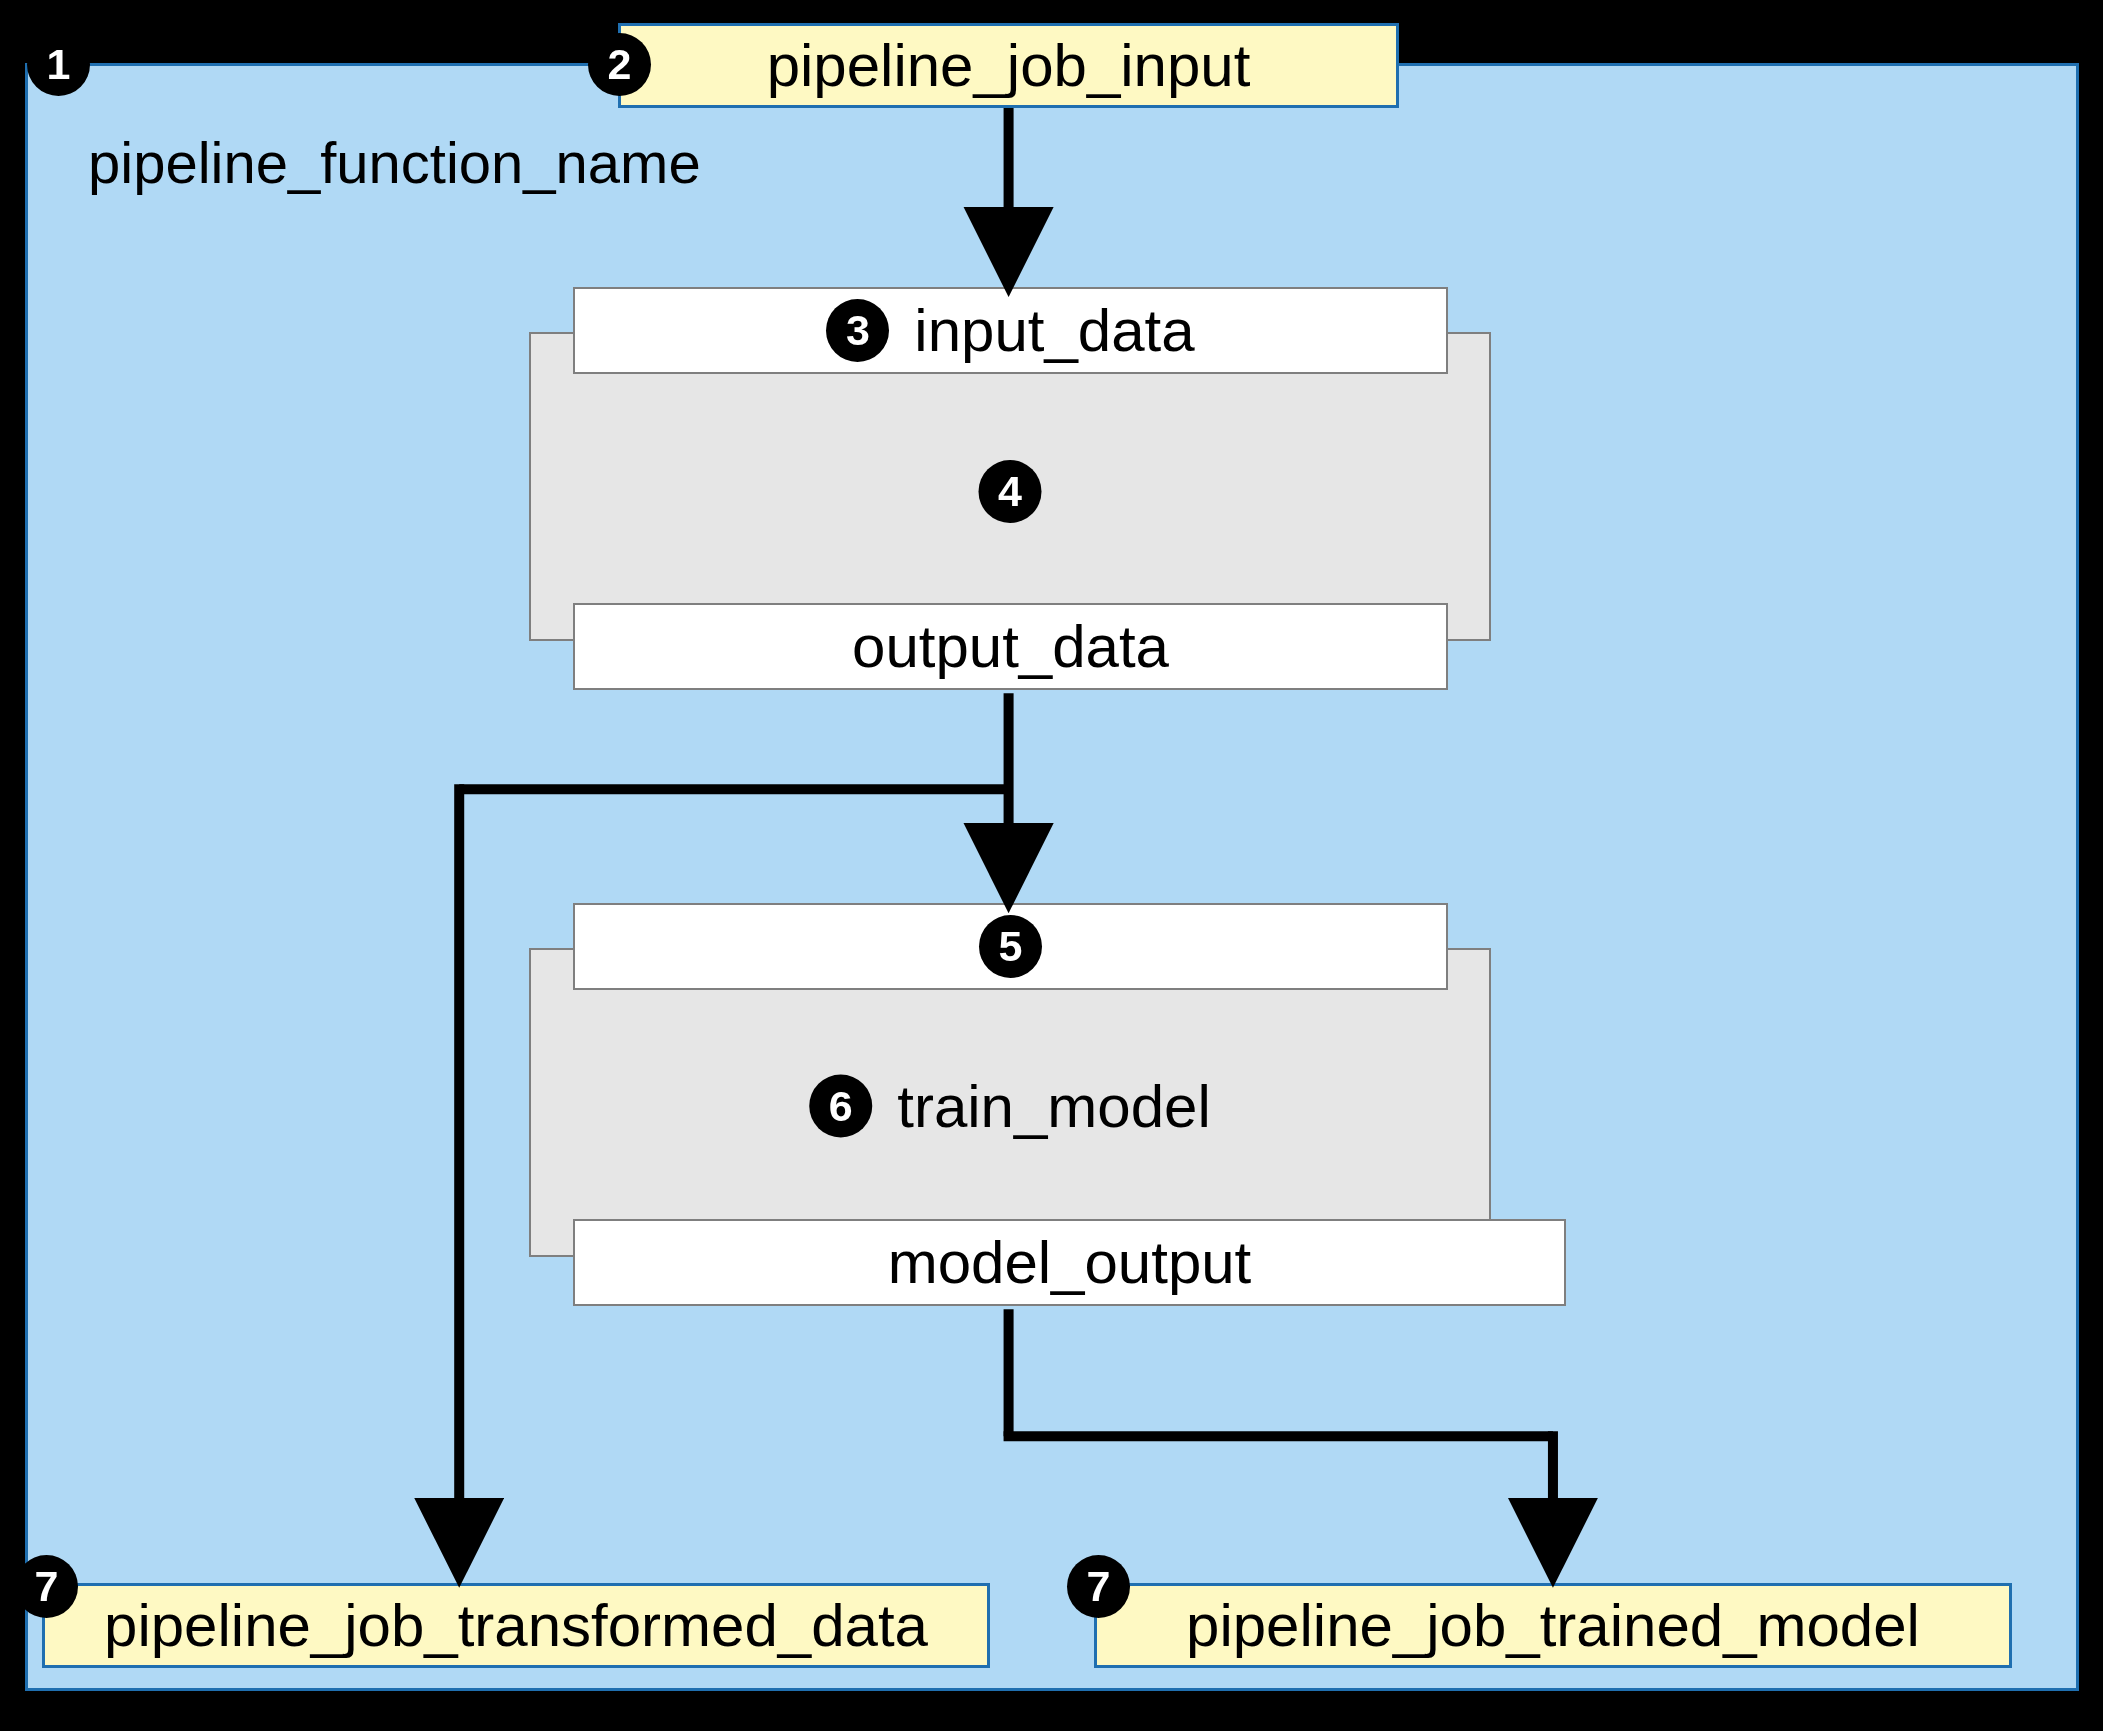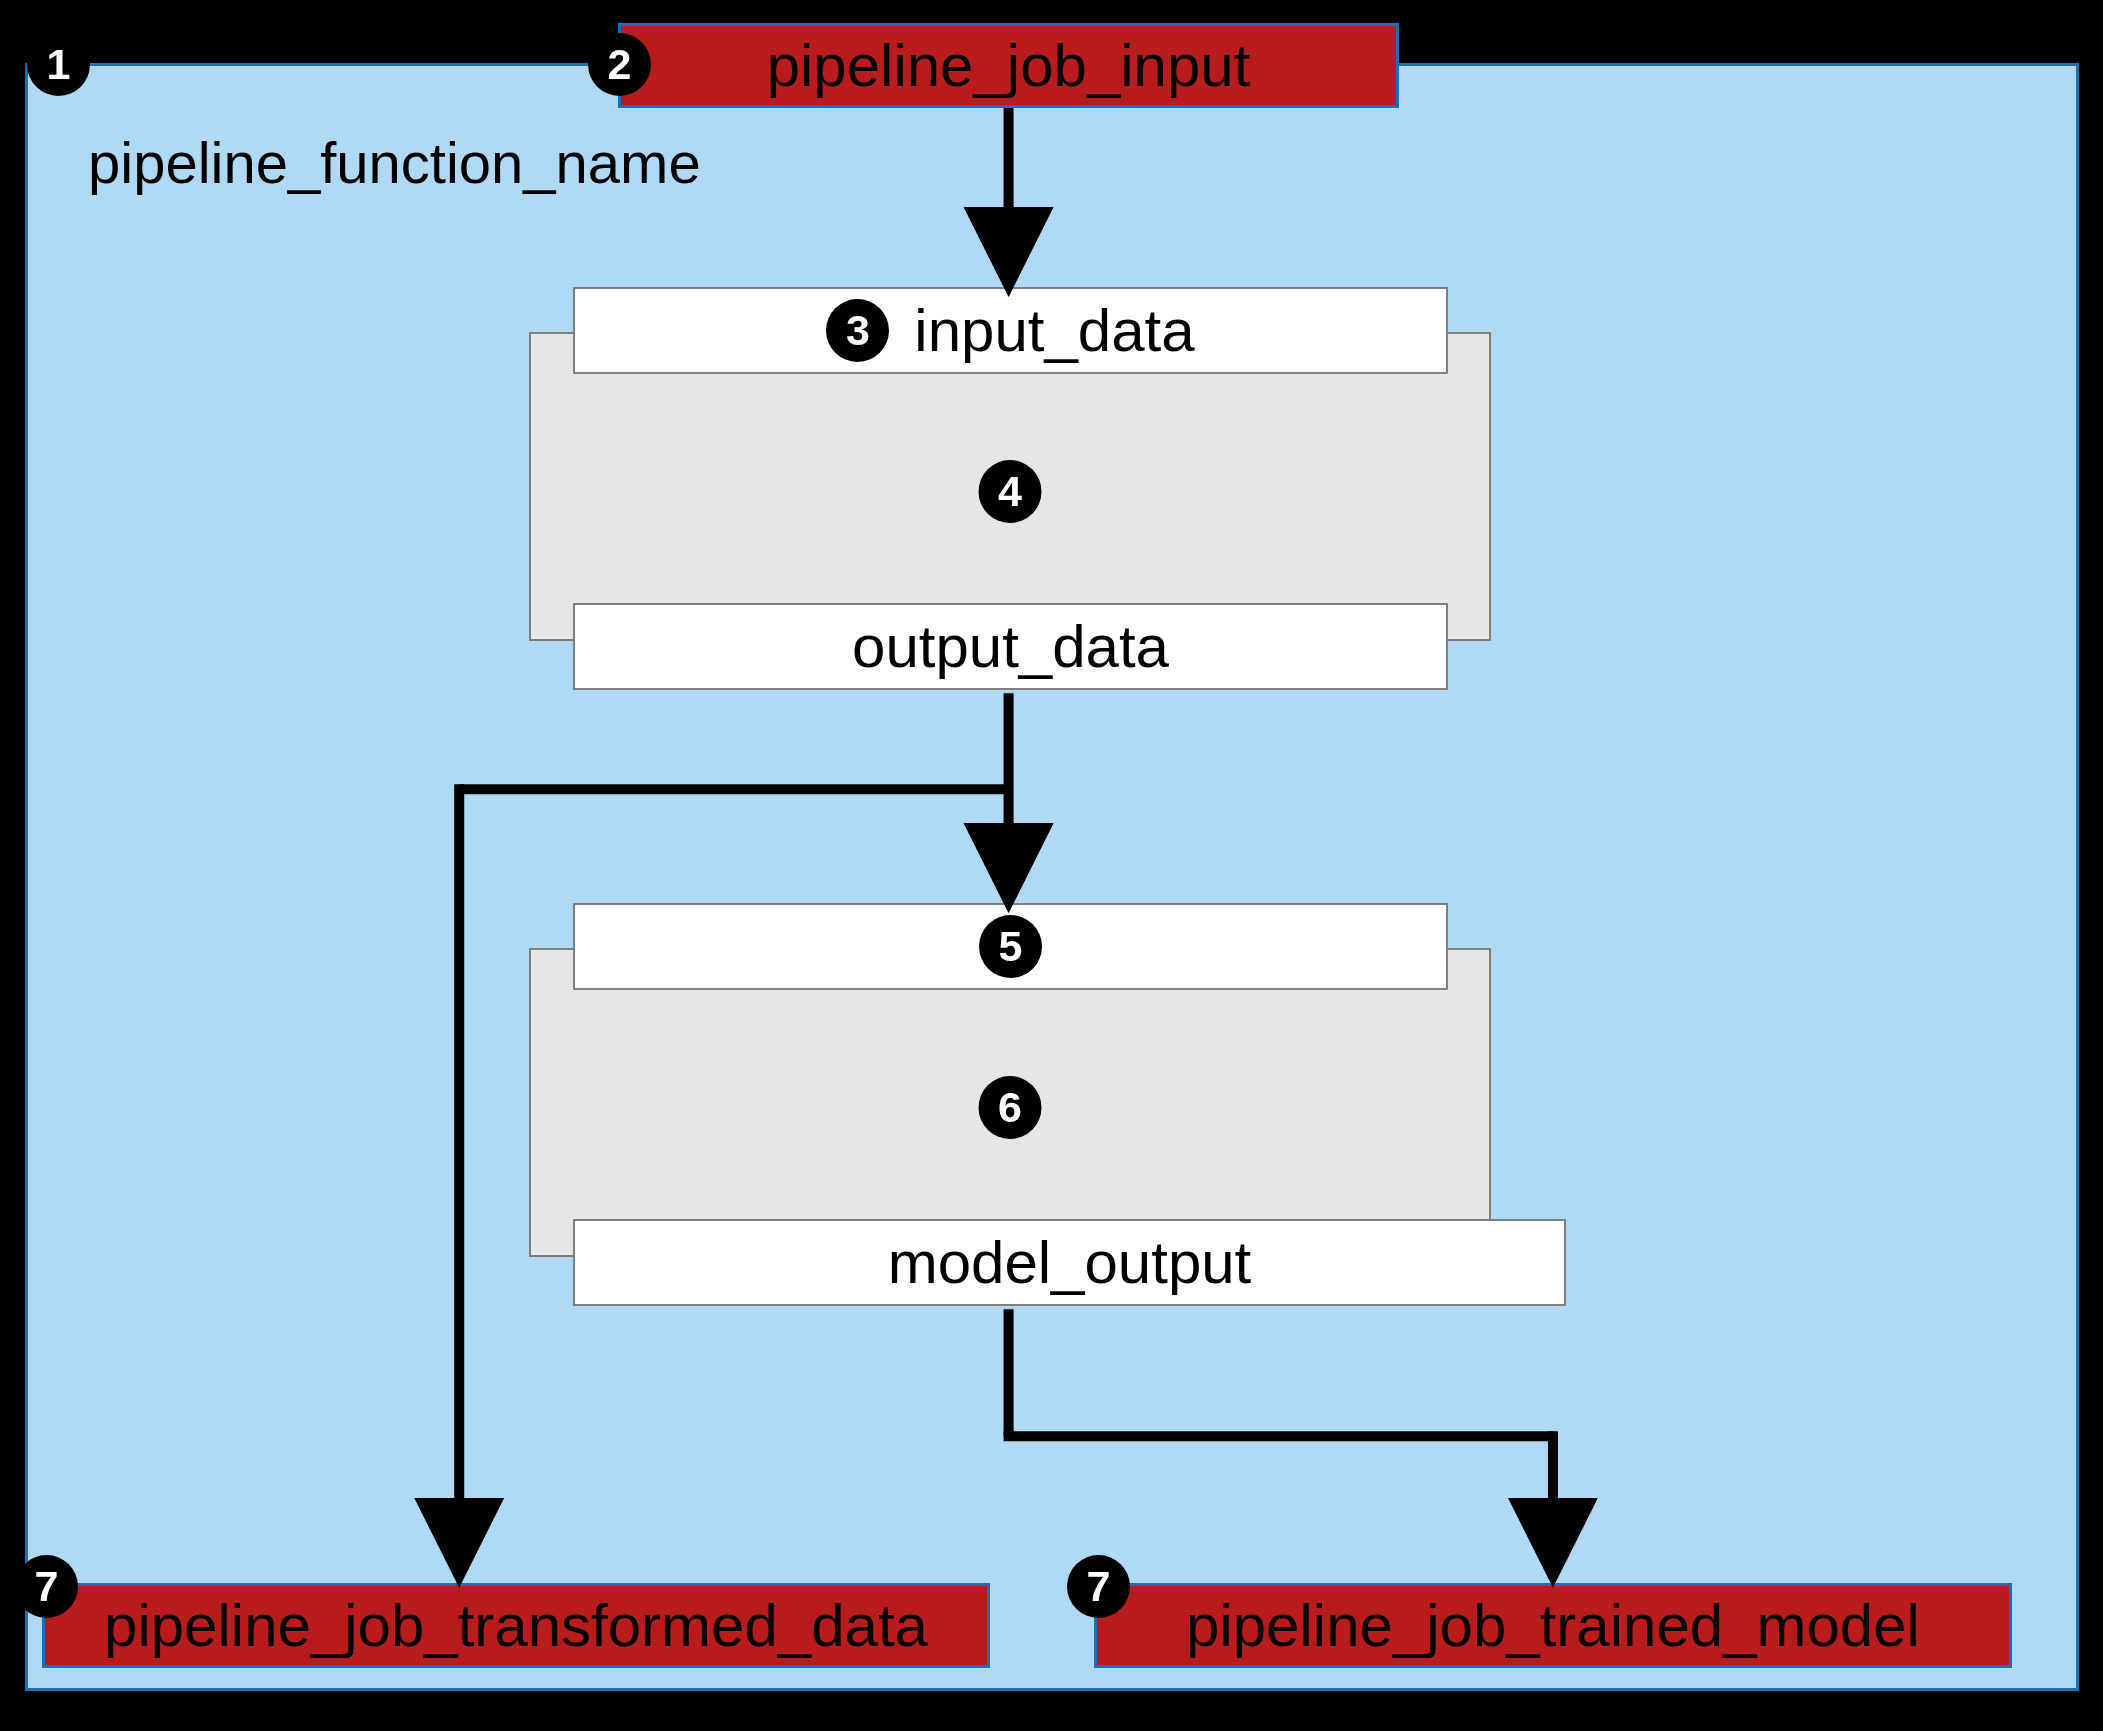--- a/index.html
+++ b/index.html
@@ -21,21 +21,21 @@
   }
   .pipeline-title {
     position: absolute;
     left: 88px;
     top: 129px;
     font-size: 58px;
     color: #000;
   }
   .io-box {
     position: absolute;
-    background: #b91c1c;
+    background: #fef9c3;
     border: 3.3px solid #1f6fb0;
     font-size: 60px;
     color: #000;
     display: flex;
     align-items: center;
     justify-content: center;
     padding: 0 23.4px;
     height: 85px;
   }
   .component {
@@ -131,20 +131,21 @@
 </div>
 
 <div class="slot" style="left:573px; top:603px; width:875px;">
   <span>output_data</span>
 </div>
 
 <div class="component" style="left:529px; top:948px; width:962px; height:309px;">
   <span class="component-label">
     <span style="display:inline-flex;align-items:center;gap:25px;">
       <span class="badge" style="position:static;">6</span>
+      <span>train_model</span>
     </span>
   </span>
 </div>
 
 <div class="slot" style="left:573px; top:903px; width:875px;">
   <span style="display:inline-flex;align-items:center;gap:25px;">
     <span class="badge" style="position:static;">5</span>
   </span>
 </div>
 

